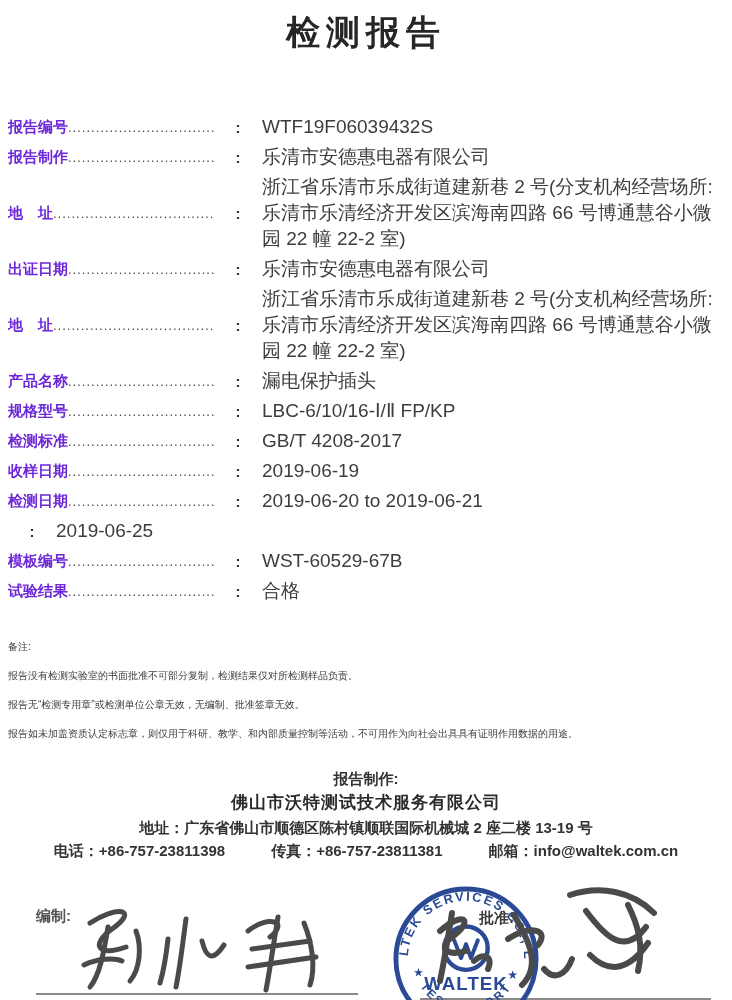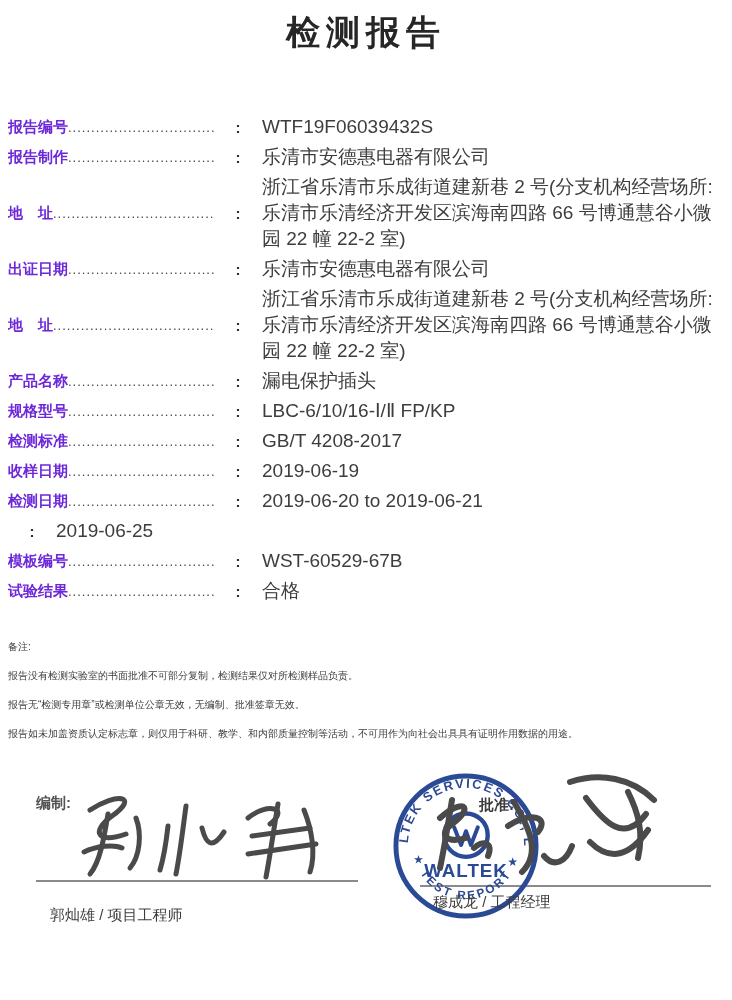--- a/index.html
+++ b/index.html
@@ -167,20 +167,30 @@
     </div>
   </div>
 
   <div class="notes">
     <div class="notes-heading">备注:</div>
     <div class="note-item">报告没有检测实验室的书面批准不可部分复制，检测结果仅对所检测样品负责。</div>
     <div class="note-item">报告无“检测专用章”或检测单位公章无效，无编制、批准签章无效。</div>
     <div class="note-item">报告如未加盖资质认定标志章，则仅用于科研、教学、和内部质量控制等活动，不可用作为向社会出具具有证明作用数据的用途。</div>
   </div>
 
+  <div class="maker">
+    <div class="maker-heading">报告制作:</div>
+    <div class="maker-company">佛山市沃特测试技术服务有限公司</div>
+    <div class="maker-address">地址：广东省佛山市顺德区陈村镇顺联国际机械城 2 座二楼 13-19 号</div>
+    <div class="maker-contact">
+      <span>电话：+86-757-23811398</span>
+      <span>传真：+86-757-23811381</span>
+      <span>邮箱：info@waltek.com.cn</span>
+    </div>
+  </div>
 
   <div class="sign-area">
 
     <span class="sign-label sign-label-left">编制:</span>
 
     <svg class="sig-svg sig-left" width="300" height="105" viewBox="0 0 300 105">
       <g fill="none" stroke="#4a4a4a" stroke-width="5" stroke-linecap="round" stroke-linejoin="round">
         <path d="M28,30 C55,12 78,16 50,36 C28,52 36,64 64,54"></path>
         <path d="M46,34 C42,58 38,82 28,94"></path>
         <path d="M22,72 C34,66 52,64 60,68"></path>

